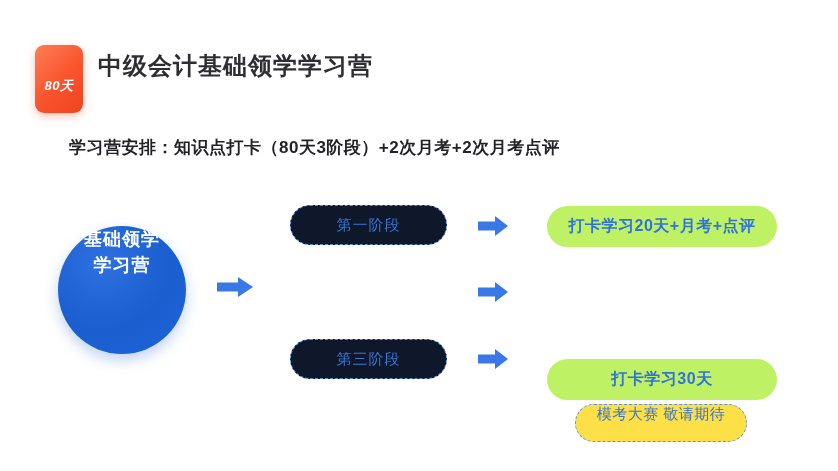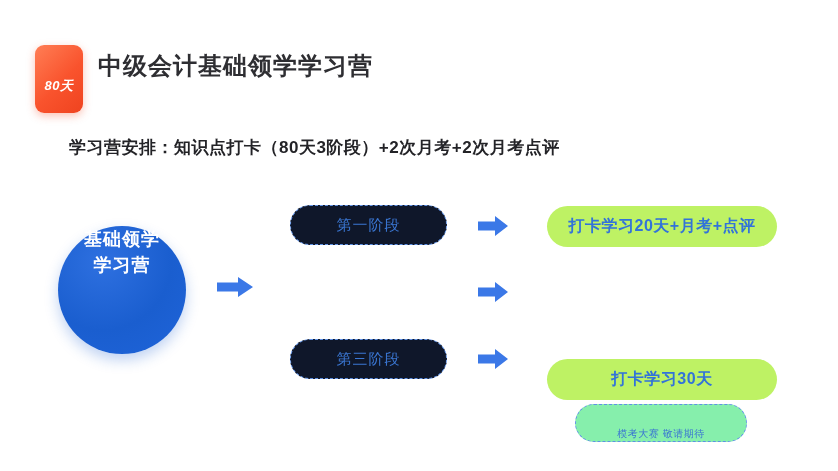--- a/index.html
+++ b/index.html
@@ -65,22 +65,22 @@
     position:absolute; left:547px; width:230px; height:41px;
     background:#bef264; border-radius:20.5px;
     display:flex; align-items:center; justify-content:center;
     color:#3273d9; font-size:16px; font-weight:700; letter-spacing:.5px;
   }
 
   
   .footer-pill {
     position:absolute; left:575px; top:404px; width:172px; height:38px;
     border:1px dashed #5f92e6; border-radius:19px;
-    display:flex; align-items:flex-end; justify-content:center;
-    color:#3a76d2; font-size:10px; letter-spacing:.5px; background:#86efac;
+    display:flex; align-items:flex-start; justify-content:center;
+    color:#3a76d2; font-size:15px; letter-spacing:.5px; background:#fde047;
   }
 
   .r1 { top:205px; }
   .r2 { top:272px; }
   .r3 { top:339px; }
   .result-pill.r1 { top:206px; }
   .result-pill.r2 { top:272.5px; }
   .result-pill.r3 { top:359px; }
 </style>
 </head>

